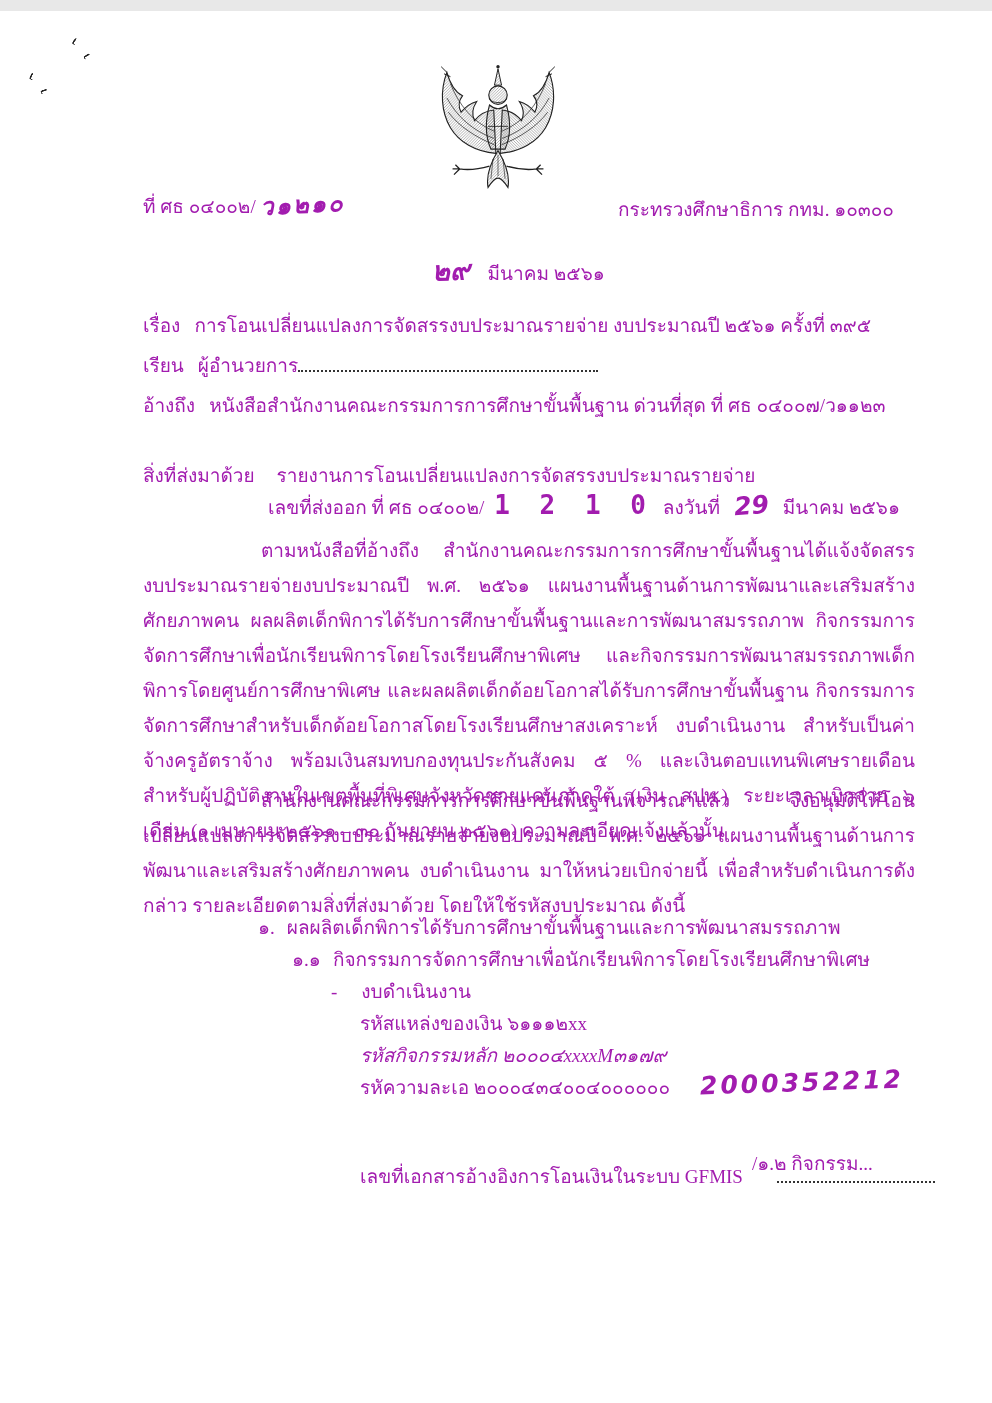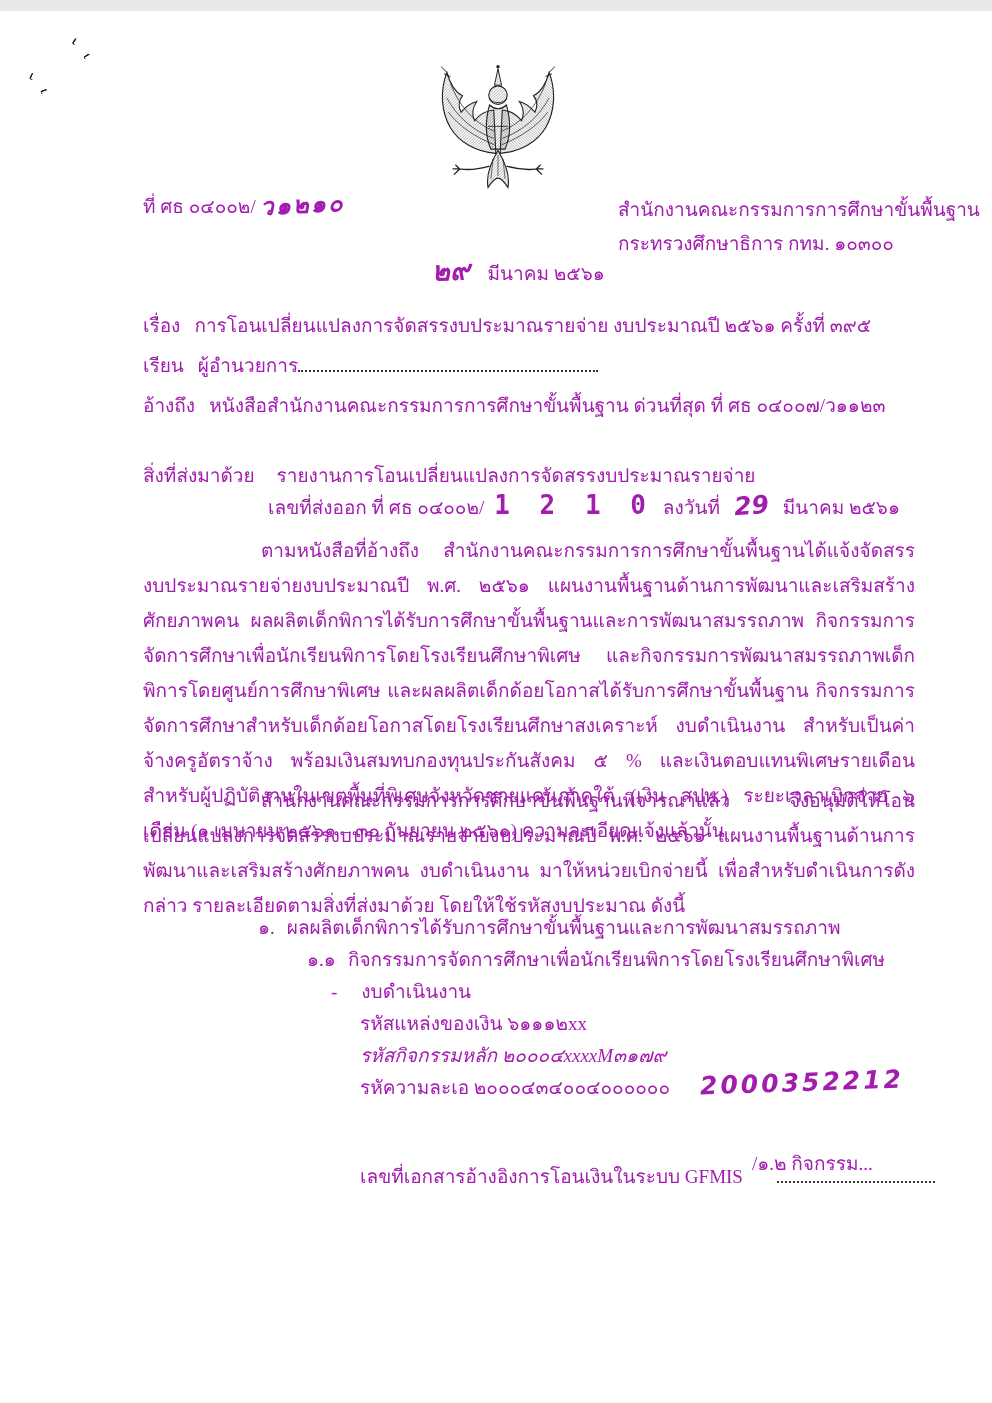--- a/index.html
+++ b/index.html
@@ -97,21 +97,20 @@
     <path d="M88,146 C74,150 60,152 46,150 M46,150 L38,158 M46,150 L40,144 M46,150 L36,150" fill="none" stroke="#222" stroke-width="1.8"></path>
     <path d="M112,146 C126,150 140,152 154,150 M154,150 L162,158 M154,150 L160,144 M154,150 L164,150" fill="none" stroke="#222" stroke-width="1.8"></path>
   </svg>
 
   <div class="abs row" style="left:143px; top:174px;">
     <span>ที่ ศธ ๐๔๐๐๒/</span>
     <span class="hand hand-docnum" style="margin-left:4px;">ว๑๒๑๐</span>
   </div>
 
   <div class="abs" style="left:618px; top:182px; line-height:34px;">
-    <div>สำนักงานคณะกรรมการการศึกษาขั้นพื้นฐาน</div>
     <div>กระทรวงศึกษาธิการ กทม. ๑๐๓๐๐</div>
   </div>
 
   <div class="abs row" style="left:432px; top:238px;">
     <span class="hand hand-day">๒๙</span>
     <span style="margin-left:18px;">มีนาคม ๒๕๖๑</span>
   </div>
 
   <div class="abs row" style="left:143px; top:299px;">
     <span class="label-gap">เรื่อง</span>
@@ -142,21 +141,21 @@
   </div>
 
   <div class="abs para" style="left:143px; top:522px;">ตามหนังสือที่อ้างถึง สำนักงานคณะกรรมการการศึกษาขั้นพื้นฐานได้แจ้งจัดสรรงบประมาณรายจ่ายงบประมาณปี พ.ศ. ๒๕๖๑ แผนงานพื้นฐานด้านการพัฒนาและเสริมสร้างศักยภาพคน ผลผลิตเด็กพิการได้รับการศึกษาขั้นพื้นฐานและการพัฒนาสมรรถภาพ กิจกรรมการจัดการศึกษาเพื่อนักเรียนพิการโดยโรงเรียนศึกษาพิเศษ และกิจกรรมการพัฒนาสมรรถภาพเด็กพิการโดยศูนย์การศึกษาพิเศษ และผลผลิตเด็กด้อยโอกาสได้รับการศึกษาขั้นพื้นฐาน กิจกรรมการจัดการศึกษาสำหรับเด็กด้อยโอกาสโดยโรงเรียนศึกษาสงเคราะห์ งบดำเนินงาน สำหรับเป็นค่าจ้างครูอัตราจ้าง พร้อมเงินสมทบกองทุนประกันสังคม ๕ % และเงินตอบแทนพิเศษรายเดือนสำหรับผู้ปฏิบัติงานในเขตพื้นที่พิเศษจังหวัดชายแดนภาคใต้ (เงิน สปพ.) ระยะเวลาเบิกจ่าย ๖ เดือน (๑ เมษายน ๒๕๖๑ – ๓๐ กันยายน ๒๕๖๑) ความละเอียดแจ้งแล้วนั้น</div>
 
   <div class="abs para" style="left:143px; top:772px;">สำนักงานคณะกรรมการการศึกษาขั้นพื้นฐานพิจารณาแล้ว จึงอนุมัติให้โอนเปลี่ยนแปลงการจัดสรรงบประมาณรายจ่ายงบประมาณปี พ.ศ. ๒๕๖๑ แผนงานพื้นฐานด้านการพัฒนาและเสริมสร้างศักยภาพคน งบดำเนินงาน มาให้หน่วยเบิกจ่ายนี้ เพื่อสำหรับดำเนินการดังกล่าว รายละเอียดตามสิ่งที่ส่งมาด้วย โดยให้ใช้รหัสงบประมาณ ดังนี้</div>
 
   <div class="abs row" style="left:258px; top:901px;">
     <span style="margin-right:12px;">๑.</span>
     <span>ผลผลิตเด็กพิการได้รับการศึกษาขั้นพื้นฐานและการพัฒนาสมรรถภาพ</span>
   </div>
-  <div class="abs row" style="left:307px; top:933px;">
+  <div class="abs row" style="left:292px; top:933px;">
     <span style="margin-right:12px;">๑.๑</span>
     <span>กิจกรรมการจัดการศึกษาเพื่อนักเรียนพิการโดยโรงเรียนศึกษาพิเศษ</span>
   </div>
   <div class="abs row" style="left:331px; top:965px;">
     <span style="margin-right:24px;">-</span>
     <span>งบดำเนินงาน</span>
   </div>
 
   <div class="abs" style="left:360px; top:997px;">รหัสแหล่งของเงิน ๖๑๑๑๒xx</div>
   <div class="abs" style="left:360px; top:1029px;font-style:italic;">รหัสกิจกรรมหลัก ๒๐๐๐๔xxxxM๓๑๗๙</div>

